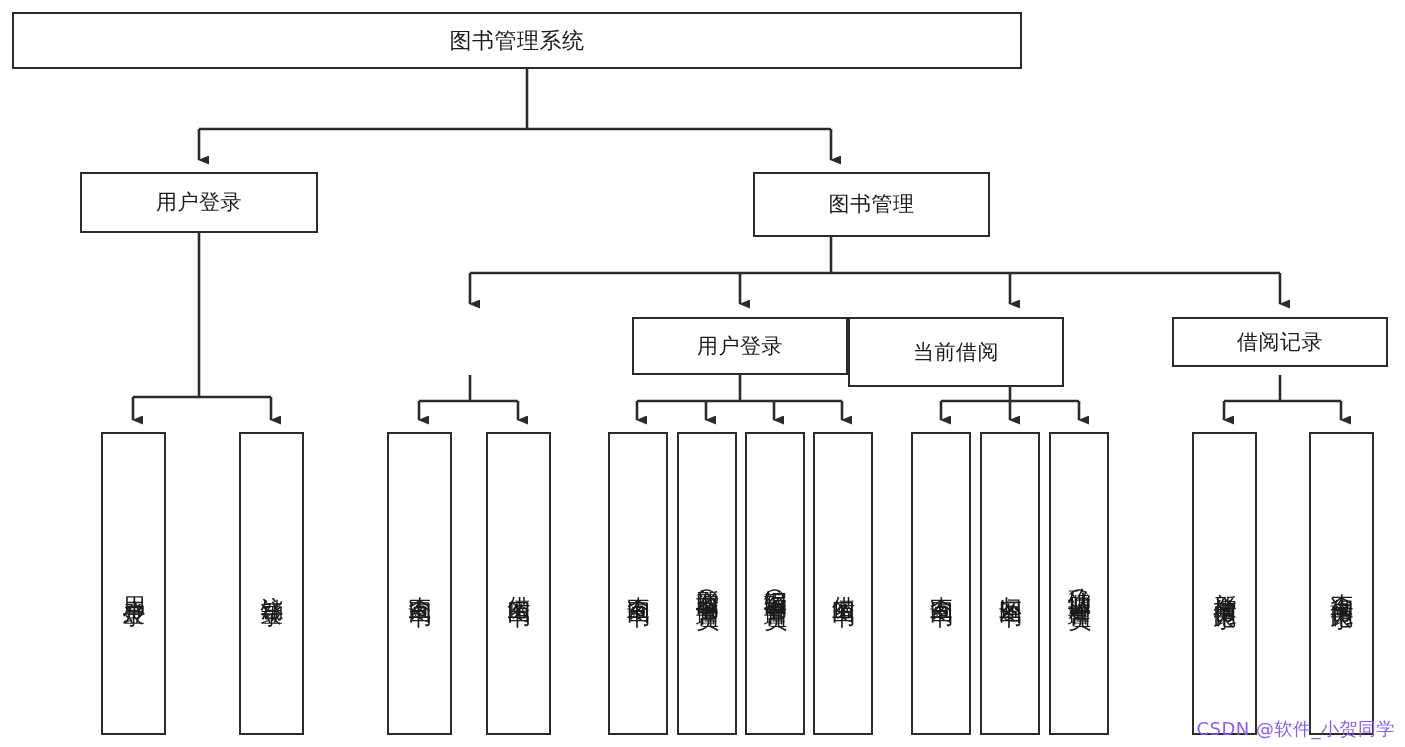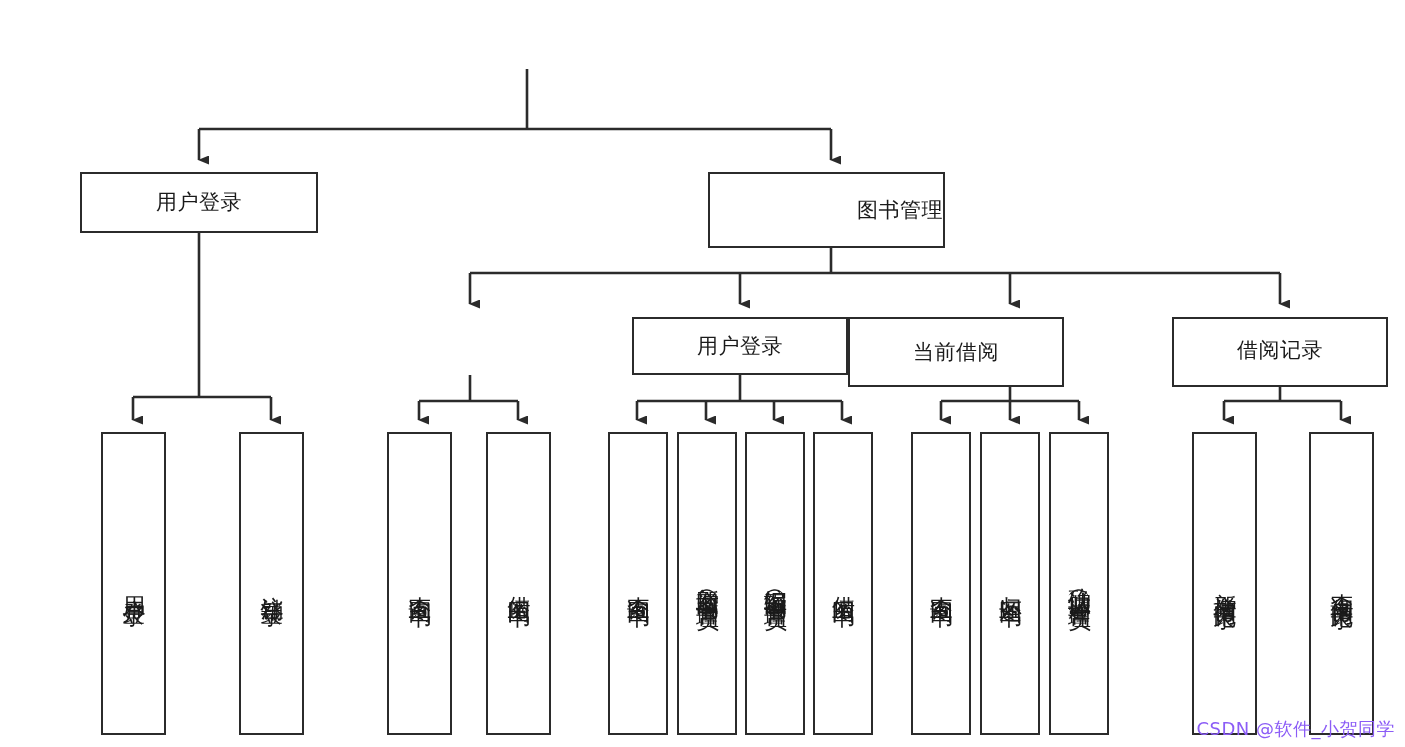--- a/index.html
+++ b/index.html
@@ -125,35 +125,38 @@
       <path d="M 1010 401 L 1010 420" marker-end="url(#arrowhead)"></path>
       <path d="M 1079 401 L 1079 420" marker-end="url(#arrowhead)"></path>
 
       <path d="M 1280 375 L 1280 401"></path>
       <path d="M 1224 401 L 1341 401"></path>
       <path d="M 1224 401 L 1224 420" marker-end="url(#arrowhead)"></path>
       <path d="M 1341 401 L 1341 420" marker-end="url(#arrowhead)"></path>
     </g>
   </svg>
 
+  <div class="node horiz root" style="left:12px; top:12px; width:1010px; height:57px;">
+    <span class="label">图书管理系统</span>
+  </div>
 
   <div class="node horiz" style="left:80px; top:172px; width:238px; height:61px;">
     <span class="label">用户登录</span>
   </div>
-  <div class="node horiz" style="left:708px; top:172px; width:237px; height:76px;justify-content:flex-end;">
+  <div class="node horiz" style="left:753px; top:172px; width:237px; height:65px;">
     <span class="label">图书管理</span>
   </div>
 
   <div class="node horiz" style="left:632px; top:317px; width:216px; height:58px;">
     <span class="label">用户登录</span>
   </div>
   <div class="node horiz" style="left:848px; top:317px; width:216px; height:70px;">
     <span class="label">当前借阅</span>
   </div>
-  <div class="node horiz" style="left:1172px; top:317px; width:216px; height:70px;font-family:Liberation Mono, monospace;">
+  <div class="node horiz" style="left:1172px; top:317px; width:216px; height:50px;">
     <span class="label">借阅记录</span>
   </div>
 
   <div class="node vert" style="left:101px; top:432px; width:65px; height:303px;">
     <span class="label">用户登录</span>
   </div>
   <div class="node vert" style="left:239px; top:432px; width:65px; height:303px;">
     <span class="label">注销登录</span>
   </div>
 

